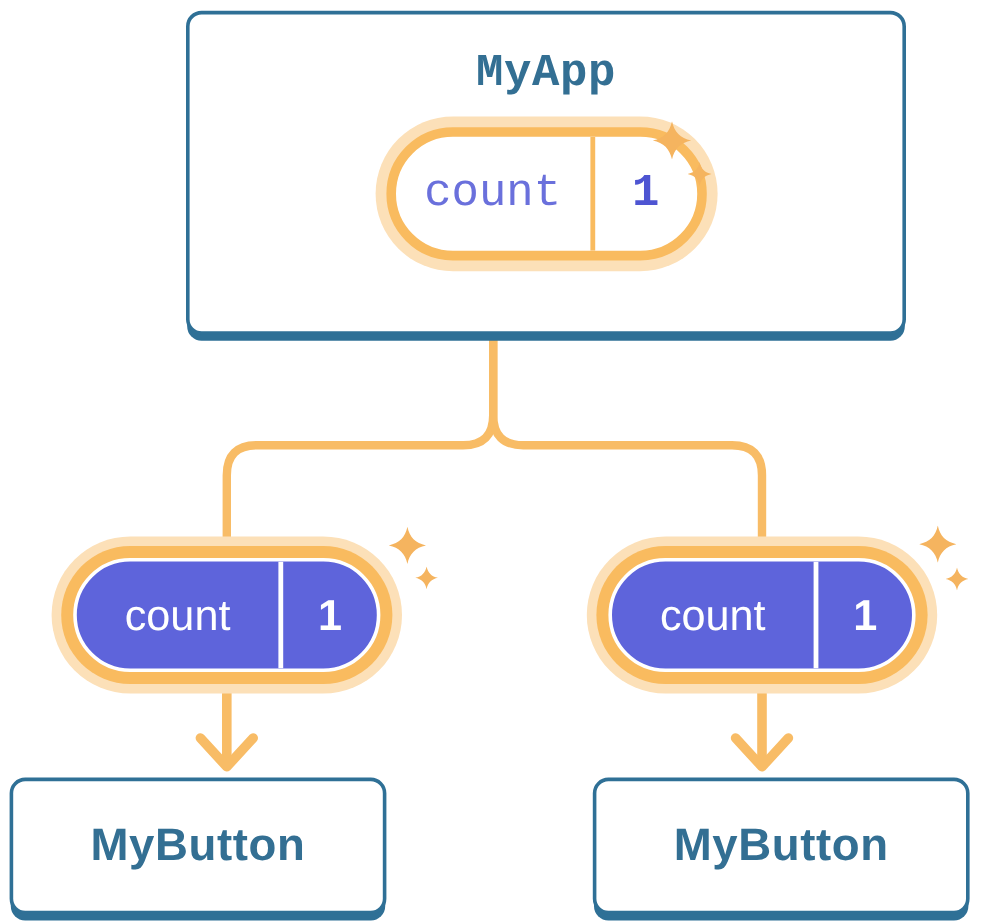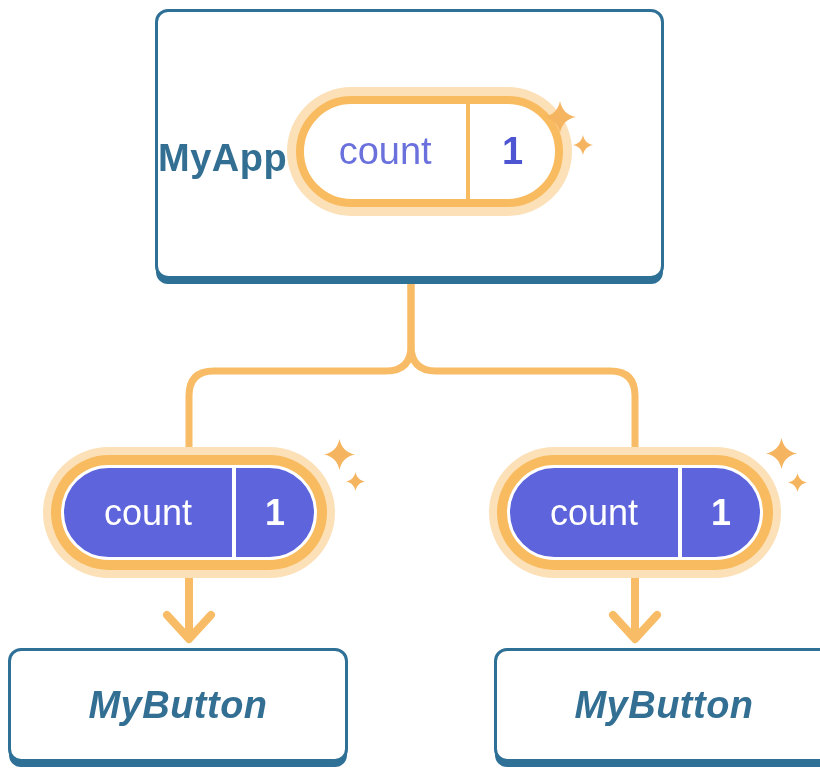--- a/index.html
+++ b/index.html
@@ -29,28 +29,28 @@
 
   
   .card{
     position:absolute;background:var(--card-bg);
     border:3px solid var(--card-border-blue);
     border-radius:13px;
     box-shadow:0 6px 0 -1px var(--card-border-blue);
     z-index:2;display:flex;align-items:center;justify-content:center;
   }
   .card.root{
-    left:155px;top:9px;width:509px;height:270px;
-    flex-direction:row;justify-content:flex-start;
+    left:155px;top:9px;width:600px;height:270px;
+    flex-direction:column;justify-content:flex-start;font-family:Liberation Mono, monospace;
   }
   .card-title{
     color:var(--label-blue);font-size:38px;font-weight:700;letter-spacing:.5px;
   }
   .card.root .card-title{margin-top:28px;}
-  .card.child{left:8px;top:648px;width:340px;height:114px;font-style:italic;}
+  .card.child{left:8px;top:648px;width:314px;height:114px;}
   .card.child.right{left:494px;}
 
   
   .pill-outer{
     background:var(--ring-pale);border-radius:999px;display:inline-block;z-index:3;
   }
   .pill-outer.state{padding:9px;margin-top:14px;}
   .pill-white{
     width:267px;height:111px;background:#fff;border:8px solid var(--ring-orange);
     border-radius:999px;display:flex;align-items:stretch;overflow:hidden;

